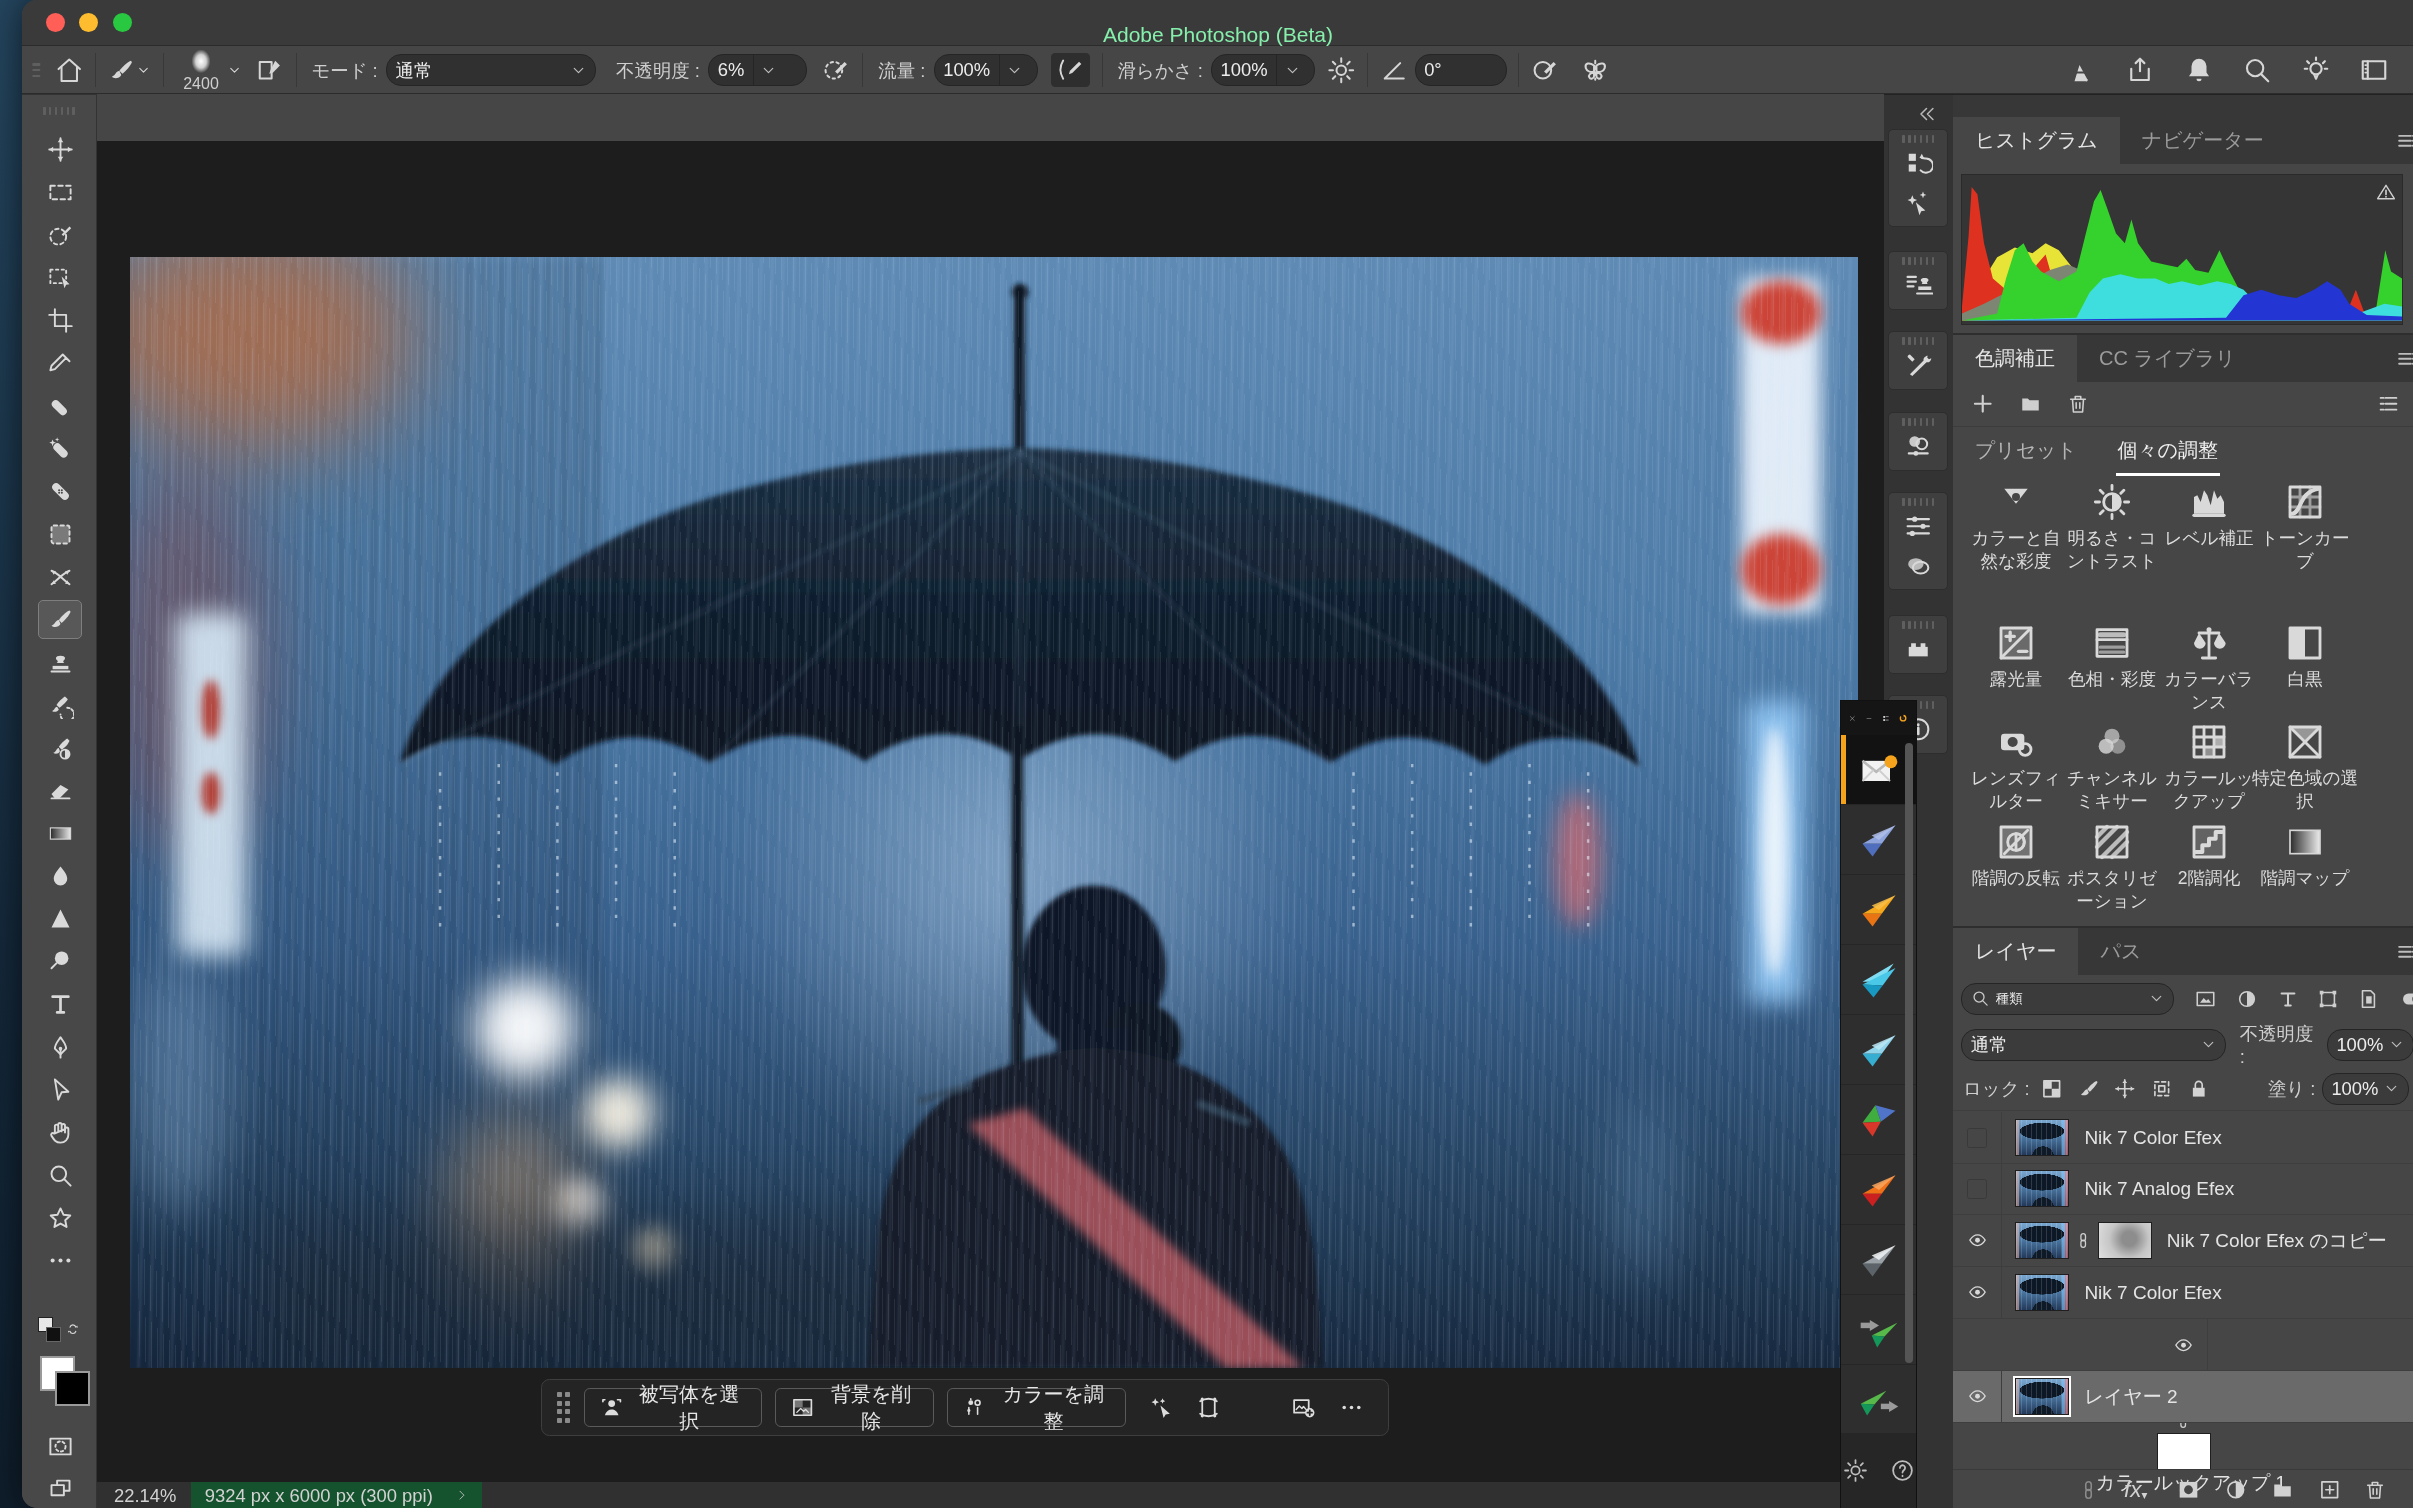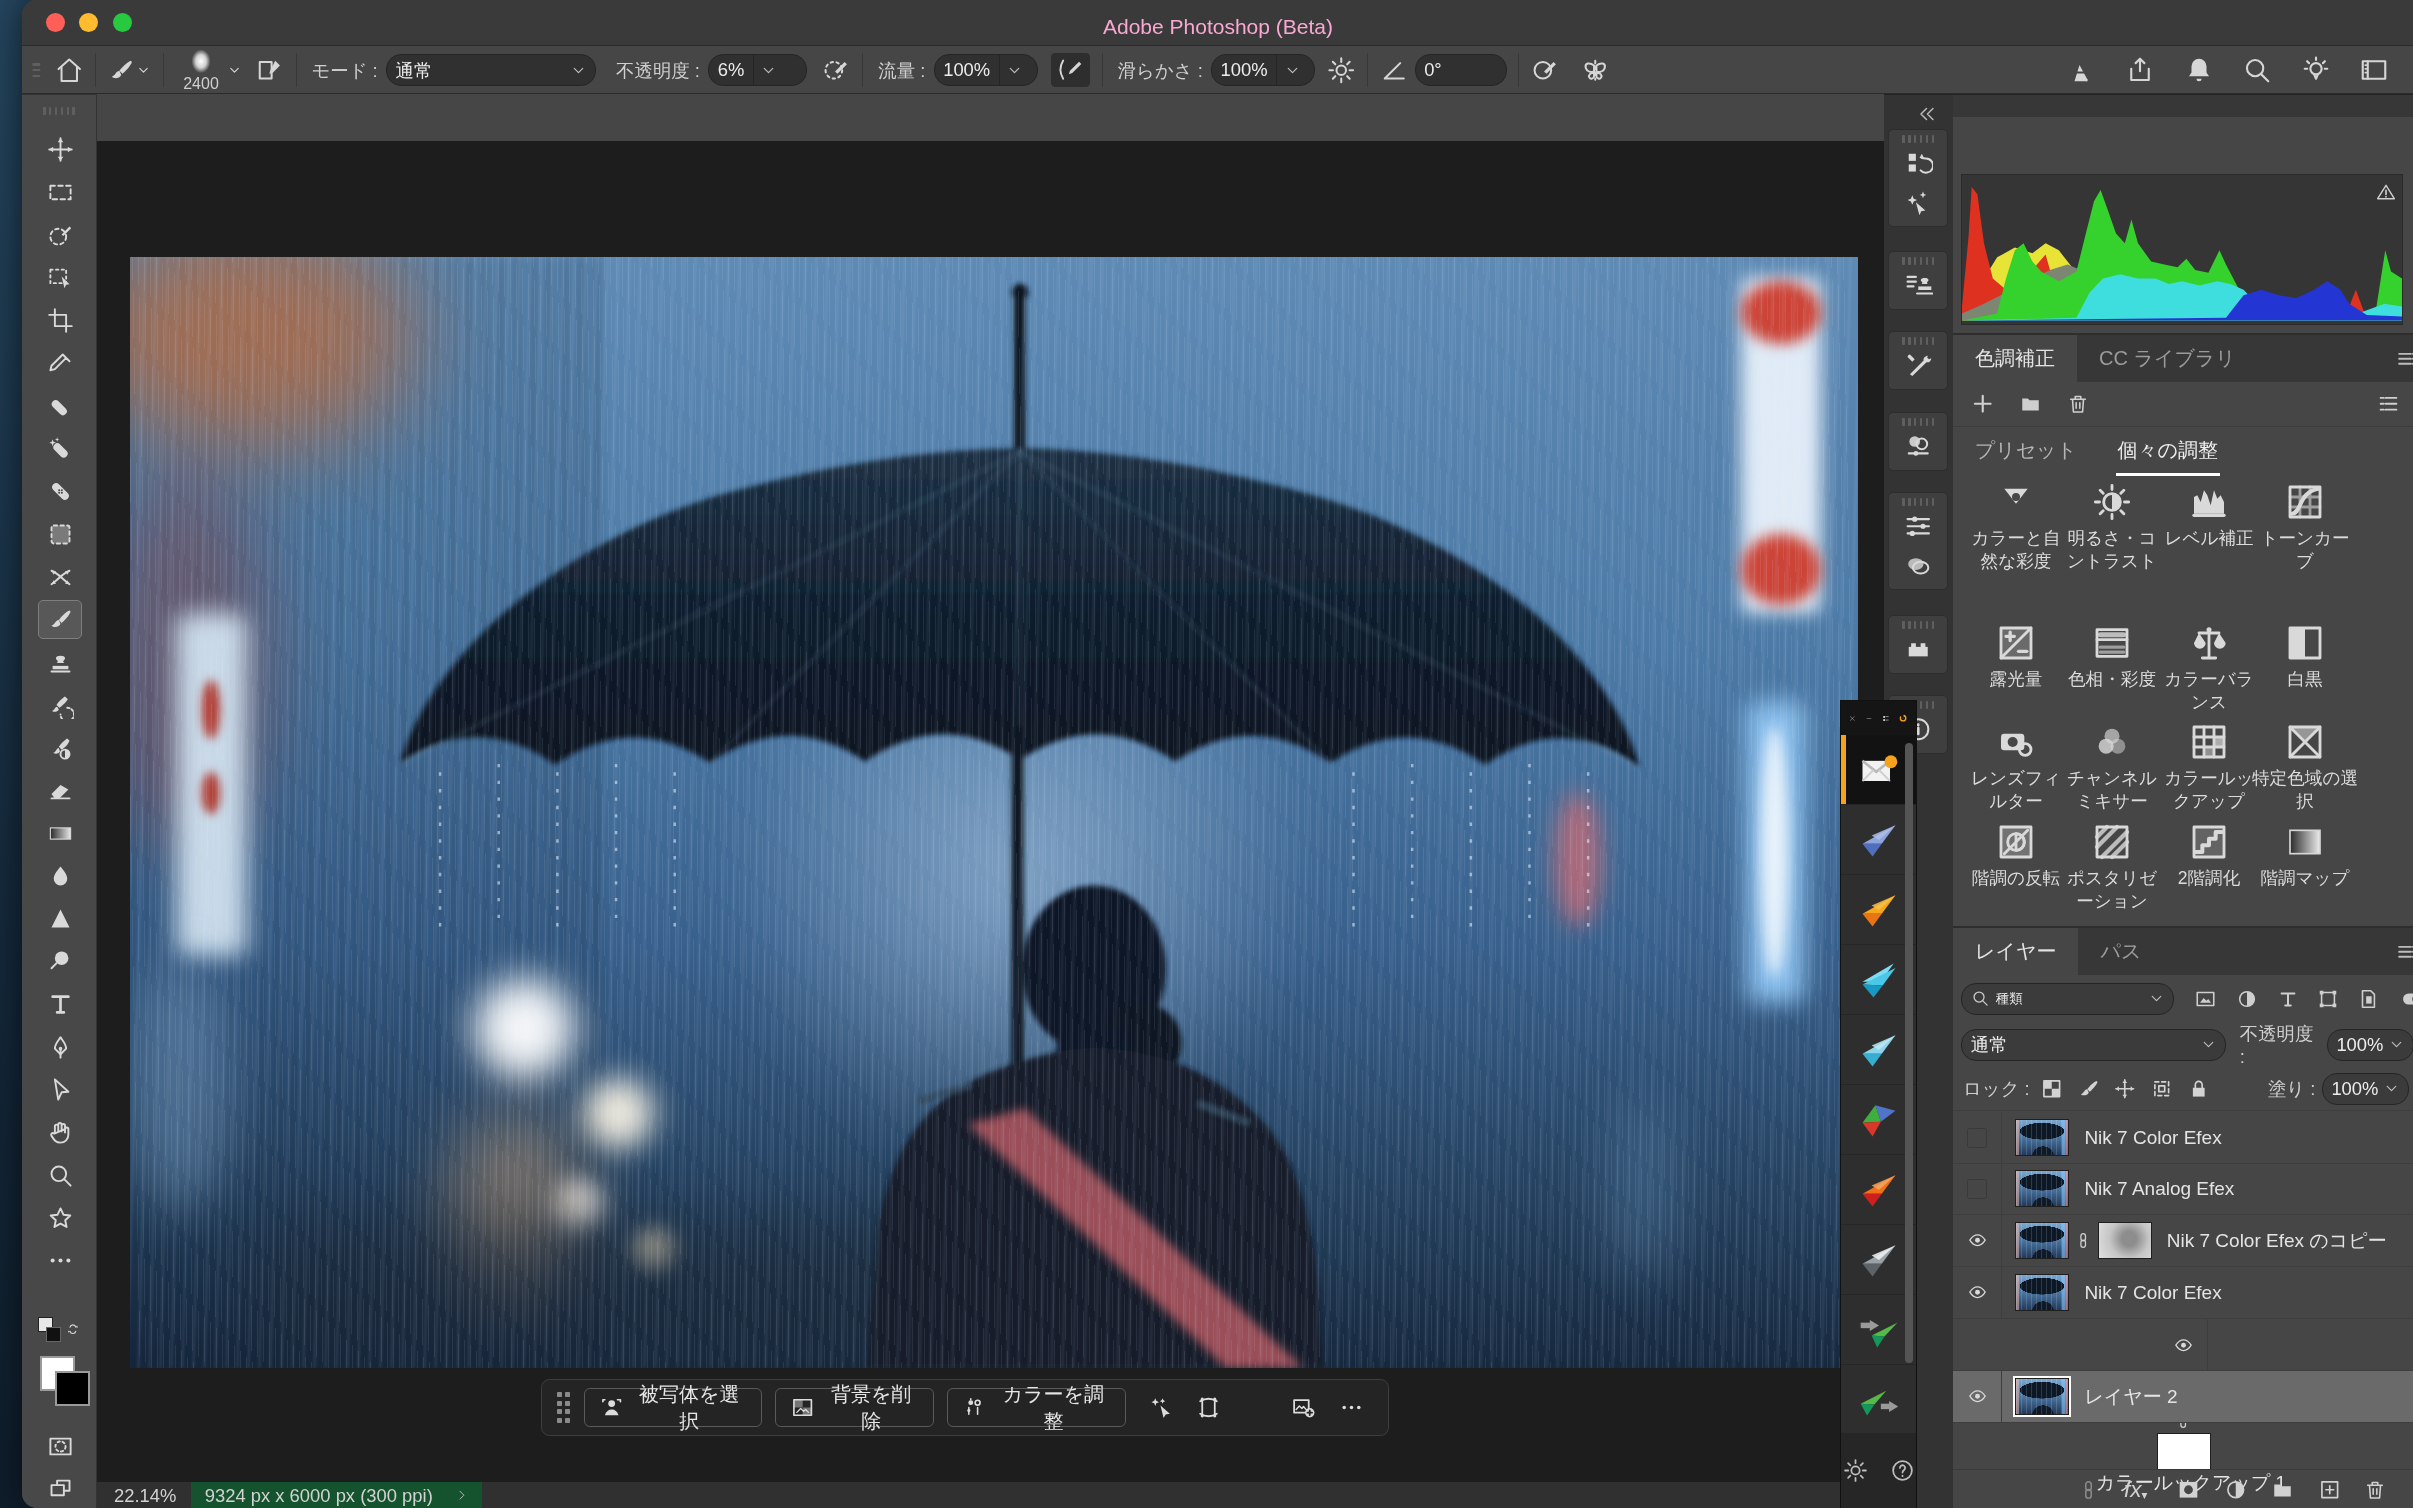--- a/index.html
+++ b/index.html
@@ -4,21 +4,21 @@
 <style>
   html,body{margin:0;padding:0;background:#05070a;overflow:hidden}
   *{box-sizing:border-box;font-family:"Liberation Sans","DejaVu Sans",sans-serif;-webkit-user-select:none;user-select:none}
   #screen{position:relative;width:2413px;height:1508px;background:linear-gradient(160deg,#24455e 0%,#14283a 40%,#070d14 100%);overflow:hidden}
   .abs{position:absolute}
   svg{display:block;width:100%;height:100%}
   
   #window{position:absolute;left:22px;top:0;width:2392px;height:1508px;background:#464646;border-radius:15px 0 0 15px;overflow:hidden;box-shadow:0 0 34px rgba(0,0,0,.6)}
   #titlebar{position:absolute;left:0;top:0;width:100%;height:46px;background:#3a3a3a;border-bottom:0.8px solid #2b2b2b}
   .tl{position:absolute;top:13.4px;width:19px;height:19px;border-radius:50%}
-  #title{position:absolute;left:0;right:0;top:4px;height:46px;display:flex;align-items:center;justify-content:center;color:#f9a8d4;font-size:21px}
+  #title{position:absolute;left:0;right:0;top:12px;height:46px;display:flex;align-items:center;justify-content:center;color:#86efac;font-size:21px}
   
   #optionsbar{position:absolute;left:0;top:47px;width:100%;height:47px;background:#464646;border-bottom:0.8px solid #2b2b2b;display:flex;align-items:center;color:#d6d6d6;font-size:18.4px}
   .ob-sep{width:0.8px;height:34px;background:#383838;margin:0 11.7px;flex:0 0 auto}
   .ob-ic{width:28.5px;height:28.5px;color:#d6d6d6;flex:0 0 auto}
   .ob-lab{white-space:nowrap;margin:0 8.4px 0 3.4px;color:#cfcfcf}
   .fld{height:32px;background:#303030;border:0.8px solid #252525;border-radius:15px;display:flex;align-items:center;color:#ececec;padding:0 8.4px;flex:0 0 auto}
   .fld .chev{width:17px;height:17px;margin-left:6.7px;color:#bdbdbd}
   .fld .divl{width:0.8px;height:30px;background:#252525;margin-left:8.4px}
   .ob-right{margin-left:auto;display:flex;align-items:center;gap:28.5px;padding-right:25px}
   .ob-right .ob-ic{width:30px;height:30px}
@@ -887,20 +887,29 @@
                 </svg>
               </span>
             </div>
           </div>
         </div>
     </div>
 
     <div id="panels">
       <div style="position:absolute;left:0;top:0;width:100%;height:22px;background:#373737"></div>
 
+      <div class="tabrow" style="top:22px">
+        <span class="ptab active">ヒストグラム</span>
+        <span class="ptab">ナビゲーター</span>
+        <span class="panel-menu">
+            <svg viewBox="0 0 24 24" fill="none" stroke="currentColor" stroke-width="1.7" stroke-linecap="round" stroke-linejoin="round">
+              <path d="M4 7h12M4 12h12M4 17h12M18 7h2M18 12h2M18 17h2" stroke-width="2"></path>
+            </svg>
+          </span>
+      </div>
       <div class="abs" style="left:8.4px;top:79px;width:442px;height:151px;background:#353535;border:0.8px solid #2a2a2a">
         <svg id="histsvg" viewBox="0 0 528 176" preserveAspectRatio="none">
             <path d="M0 172 L0.0 168.7 L21.1 130.5 L42.2 97.3 L63.4 85.7 L84.5 92.3 L100.3 80.7 L116.2 89.0 L126.7 102.3 L142.6 122.2 L158.4 152.1 L184.8 165.4 L316.8 168.7 L475.2 167.0 L491.0 163.7 L501.6 158.7 L528.0 168.7 L528 172 Z" fill="#e8e337"></path>
             <path d="M0 172 L0.0 155.4 L7.9 72.4 L11.6 14.3 L18.5 22.6 L26.4 80.7 L37.0 122.2 L52.8 135.5 L68.6 142.1 L89.8 105.6 L100.3 94.0 L110.9 130.5 L132.0 152.1 L158.4 163.7 L264.0 168.7 L459.4 168.7 L472.6 135.5 L483.1 163.7 L528.0 168.7 L528 172 Z" fill="#df3120"></path>
             <path d="M0 172 L0.0 163.7 L26.4 152.1 L52.8 138.8 L79.2 125.5 L105.6 112.2 L126.7 105.6 L142.6 112.2 L158.4 125.5 L179.5 135.5 L211.2 142.1 L253.4 147.1 L290.4 152.1 L327.4 155.4 L369.6 160.4 L448.8 162.0 L528.0 163.7 L528 172 Z" fill="#7d8672"></path>
             <path d="M0 172 L42.2 163.7 L52.8 122.2 L63.4 89.0 L73.9 80.7 L84.5 102.3 L95.0 113.9 L116.2 125.5 L137.3 113.9 L147.8 72.4 L158.4 30.9 L166.3 17.6 L174.2 39.2 L184.8 69.1 L195.4 80.7 L203.3 52.5 L211.2 80.7 L227.0 102.3 L242.9 105.6 L258.7 108.9 L269.3 99.0 L279.8 112.2 L295.7 115.6 L308.9 89.0 L316.8 105.6 L332.6 135.5 L348.5 152.1 L369.6 162.0 L422.4 165.4 L475.2 165.4 L496.3 162.0 L507.9 89.0 L514.8 113.9 L528.0 122.2 L528 172 Z" fill="#35d12c"></path>
             <path d="M0 172 L137.3 168.7 L153.1 138.8 L169.0 122.2 L190.1 117.2 L211.2 122.2 L232.3 122.2 L248.2 128.8 L264.0 125.5 L285.1 130.5 L306.2 125.5 L322.1 128.8 L337.9 135.5 L353.8 152.1 L380.2 162.0 L422.4 163.7 L475.2 163.7 L506.9 152.1 L528.0 155.4 L528 172 Z" fill="#3fdede"></path>
             <path d="M0 172 L316.8 168.7 L337.9 142.1 L359.0 135.5 L380.2 142.1 L401.3 145.4 L422.4 135.5 L438.2 125.5 L454.1 135.5 L464.6 152.1 L485.8 165.4 L528.0 167.0 L528 172 Z" fill="#2336d4"></path>
           </svg>
         <span class="abs" style="right:5px;top:6.7px;width:22px;height:20px;color:#cfcfcf">

